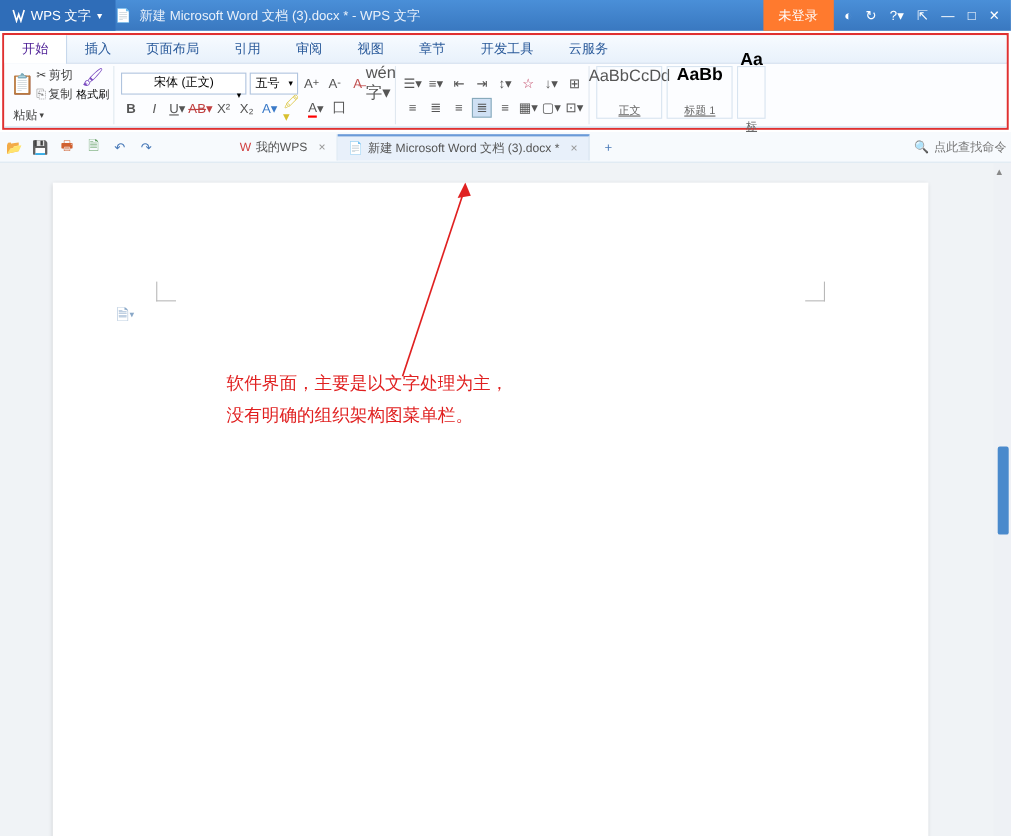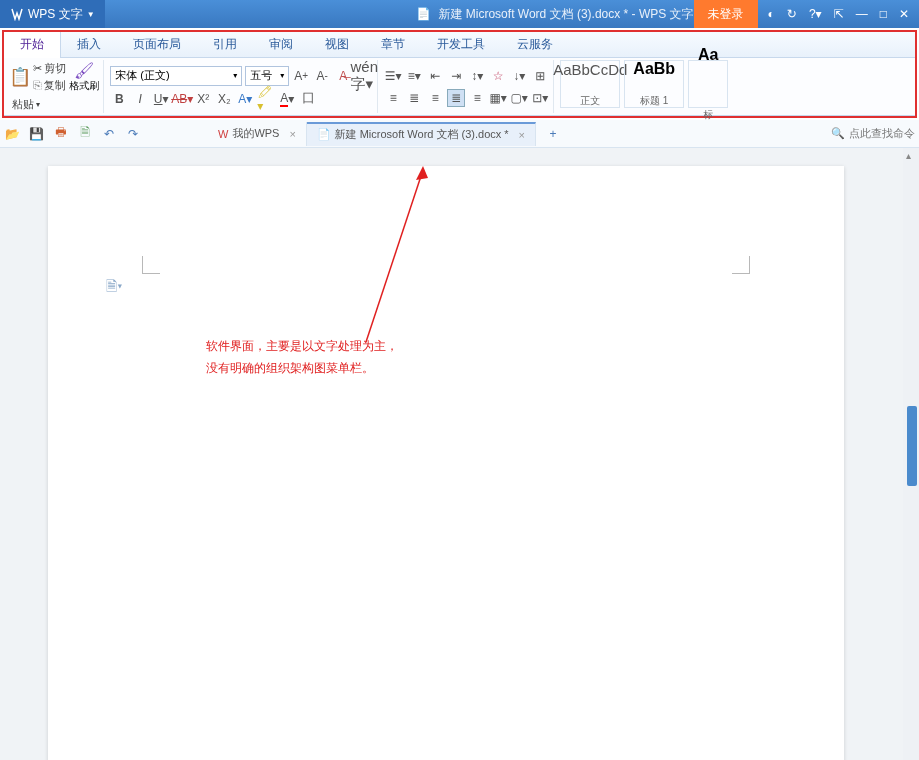--- a/index.html
+++ b/index.html
@@ -1,62 +1,62 @@
 <!DOCTYPE html>
 <html><head>
 <meta charset="utf-8">
 <style>
 * { margin: 0; padding: 0; box-sizing: border-box; font-family: "Microsoft YaHei", SimSun, sans-serif; }
 body { width: 919px; height: 760px; background: #fff; overflow: hidden; font-size: 12px; }
 
 
 .titlebar { height: 28px; background: linear-gradient(#4a8fd8, #3978c0); display: flex; align-items: center; color: #fff; }
 .titlebar .appname { background: #2f6db8; padding: 0 10px; height: 28px; display: flex; align-items: center; gap: 4px; }
-.titlebar .docname { flex: 1; text-align: right; color: #e8f0fa; font-size: 12px; }
+.titlebar .docname { flex: 1; text-align: left; color: #e8f0fa; font-size: 12px; }
 .titlebar .login { background: #ff7a2e; padding: 12px 14px; height: 28px; display: flex; align-items: center; }
 .titlebar .winbtns { display: flex; gap: 12px; padding: 0 10px; align-items: center; }
 .titlebar .winbtns span { cursor: pointer; }
 
 
 .menuwrap { border: 2px solid #e03030; margin: 2px; }
 .menutabs { height: 26px; background: linear-gradient(#f7fbff, #e8f1fb); display: flex; align-items: center; border-bottom: 1px solid #c7d8ec; }
 .menutabs .tab { padding: 0 16px; height: 26px; display: flex; align-items: center; color: #2a5a9a; cursor: pointer; }
 .menutabs .tab.active { background: #fff; color: #4c1d95; border-right: 1px solid #c7d8ec; }
 
 
 .ribbon { height: 58px; background: #fcfdff; display: flex; align-items: center; padding: 2px 4px; gap: 2px; border-bottom: 1px solid #c7d8ec; }
 .rgroup { display: flex; flex-direction: column; gap: 4px; padding: 0 4px; border-right: 1px solid #e0e8f0; height: 100%; justify-content: center; }
 .rrow { display: flex; align-items: center; gap: 3px; }
 .ricon { width: 18px; height: 18px; display: flex; align-items: center; justify-content: center; color: #555; cursor: pointer; }
 .rbtn { display: flex; align-items: center; gap: 2px; cursor: pointer; font-size: 11px; color: #444; }
 .fontbox { border: 1px solid #b0c4de; background: #fff; height: 20px; padding: 0 4px; display: flex; align-items: center; font-size: 11px; }
-.fontbox.name { width: 132px; }
+.fontbox.name { width: 114px; flex-direction: column; }
 .fontbox.size { width: 44px; }
 .stylebox { width: 60px; height: 48px; border: 1px solid #d8e4f0; display: flex; flex-direction: column; align-items: center; justify-content: center; cursor: pointer; }
 .stylebox .preview { font-size: 15px; color: #555; }
 .stylebox.big .preview { font-size: 16px; font-weight: bold; color: #000; }
-.stylebox .sname { font-size: 10px; color: #666; margin-top: 16px; }
+.stylebox .sname { font-size: 10px; color: #666; margin-top: 16px; text-decoration: underline; }
 
 
 .qarow { height: 28px; background: #f7fafd; border-bottom: 1px solid #d8e4f0; display: flex; align-items: center; padding: 0 4px; gap: 6px; }
 .qarow .qaicon { width: 18px; height: 18px; cursor: pointer; display: flex; align-items: center; justify-content: center; color: #4a7ab8; }
 .doctabs { display: flex; align-items: center; margin-left: 60px; gap: 0; }
 .doctab { height: 24px; padding: 0 10px; display: flex; align-items: center; gap: 4px; border-right: 1px solid #d8e4f0; cursor: pointer; font-size: 11px; color: #555; }
 .doctab.active { background: #e8f0fa; border-top: 2px solid #6a9ad8; }
 .doctab .x { margin-left: 6px; color: #999; }
 .qarow .right { margin-left: auto; display: flex; align-items: center; gap: 4px; color: #777; font-size: 11px; }
 
 
 .docarea { position: relative; height: 674px; background: #f0f3f6; overflow: hidden; }
 .page { position: absolute; left: 48px; top: 18px; width: 796px; height: 900px; background: #fff; box-shadow: 0 1px 4px rgba(0,0,0,0.15); }
 .corner { position: absolute; width: 18px; height: 18px; }
 .corner.tl { left: 94px; top: 90px; border-left: 1px solid #b8b8b8; border-bottom: 1px solid #b8b8b8; }
 .corner.tr { right: 94px; top: 90px; border-right: 1px solid #b8b8b8; border-bottom: 1px solid #b8b8b8; }
 .docicon { position: absolute; left: 58px; top: 110px; color: #8aa8c8; font-size: 14px; }
-.annot { position: absolute; left: 158px; top: 170px; color: #e02020; font-size: 12px; line-height: 1.8; font-family: SimSun; }
+.annot { position: absolute; left: 158px; top: 170px; color: #e02020; font-size: 16px; line-height: 1.8; font-family: SimSun; }
 .arrow { position: absolute; left: 310px; top: 0; width: 80px; height: 180px; pointer-events: none; }
 .vscroll { position: absolute; right: 0; top: 0; width: 16px; height: 100%; background: #eef1f5; }
 .vscroll .thumb { position: absolute; right: 2px; top: 258px; width: 10px; height: 80px; background: #4a8acc; border-radius: 2px; }
 .vscroll .arr { position: absolute; left: 3px; color: #888; font-size: 10px; }
 
 svg { display: block; }
 </style>
 </head>
 <body>
 
@@ -183,21 +183,21 @@
 
     <div class="rgroup" style="flex-direction:row;border-right:none;">
       <div class="stylebox">
         <div class="preview">AaBbCcDd</div>
         <div class="sname">正文</div>
       </div>
       <div class="stylebox big">
         <div class="preview">AaBb</div>
         <div class="sname">标题 1</div>
       </div>
-      <div class="stylebox big" style="width:40px;gap:28px;">
+      <div class="stylebox big" style="width:26px;gap:28px;">
         <div class="preview">Aa</div>
         <div class="sname">标</div>
       </div>
     </div>
   </div>
 </div>
 
 <div class="qarow">
   <span class="qaicon" style="color:#d88a3a;">📂</span>
   <span class="qaicon" style="color:#4a8acc;">💾</span>

